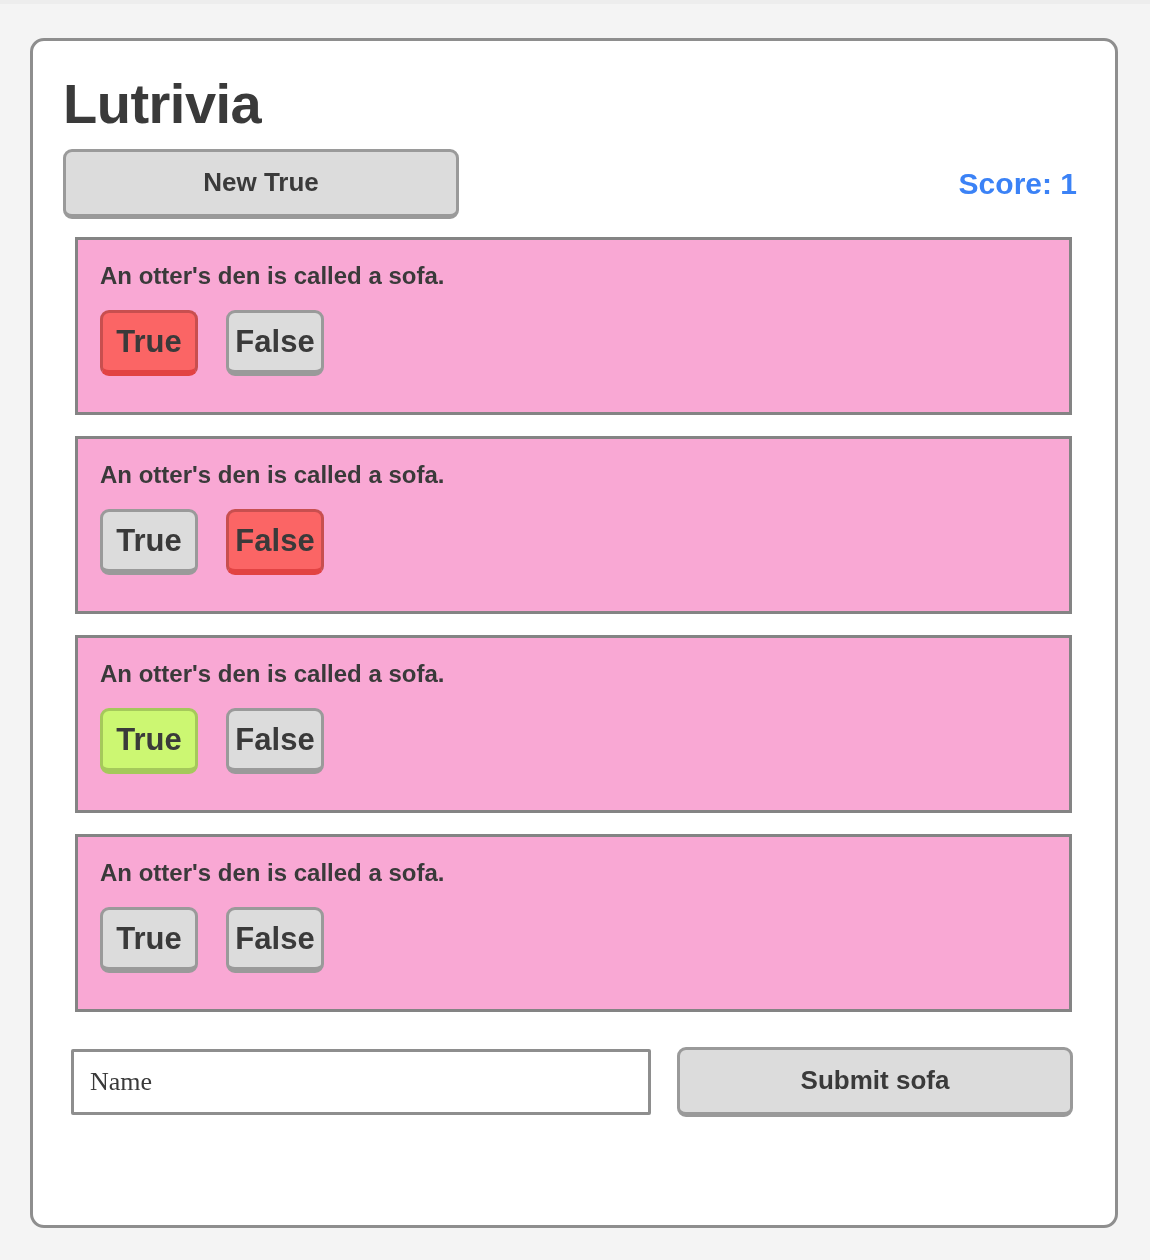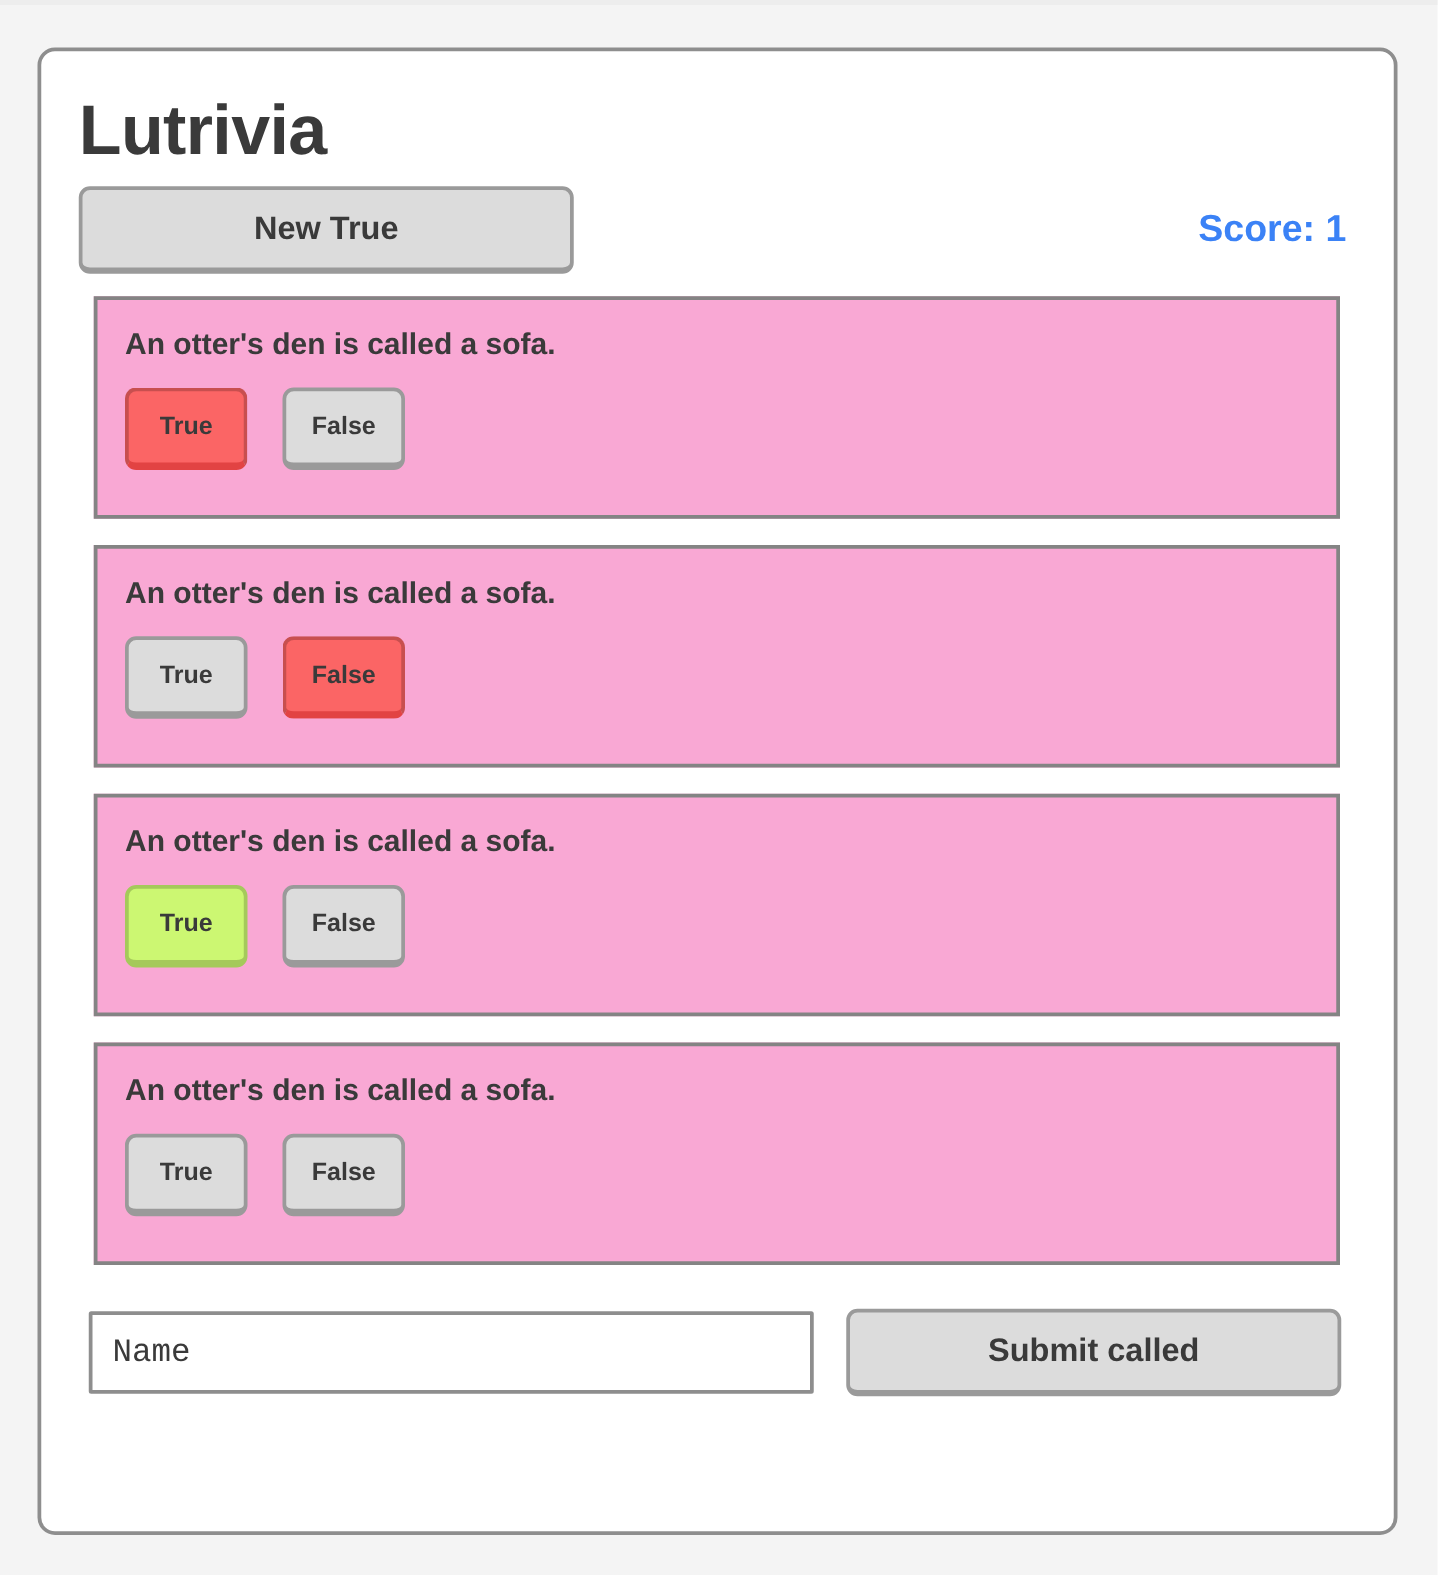--- a/index.html
+++ b/index.html
@@ -101,21 +101,21 @@
   }
 
   .answer-row {
     display: flex;
     gap: 28px;
   }
 
   .answer-btn {
     width: 98px;
     height: 66px;
-    font-size: 20px;
+    font-size: 31px;
     font-weight: bold;
     background: #dcdcdc;
     border: 3px solid #9a9a9a;
     border-bottom-width: 6px;
     border-radius: 9px;
     color: #3a3a3a;
     font-family: "Liberation Sans", sans-serif;
     cursor: pointer;
     box-sizing: border-box;
     padding: 0;
@@ -137,21 +137,21 @@
     padding: 14px 38px 0 38px;
     gap: 26px;
   }
 
   .name-input {
     width: 580px;
     height: 66px;
     box-sizing: border-box;
     border: 3px solid #8e8e8e;
     background: #ffffff;
-    font-family: Liberation Mono, monospace;
+    font-family: Liberation Serif, serif;
     font-size: 26px;
     color: #3a3a3a;
     padding: 0 16px;
     border-radius: 2px;
     outline: none;
   }
   .name-input::placeholder {
     color: #3a3a3a;
     opacity: 1;
   }
@@ -206,16 +206,16 @@
       <div class="answer-row">
         <button class="answer-btn">True</button>
         <button class="answer-btn">False</button>
       </div>
     </div>
 
   </div>
 
   <div class="submit-row">
     <input class="name-input" type="text" placeholder="Name" style="">
-    <button class="btn submit-btn">Submit called</button>
+    <button class="btn submit-btn">Submit sofa</button>
   </div>
 
 </div>
 
 </body></html>

